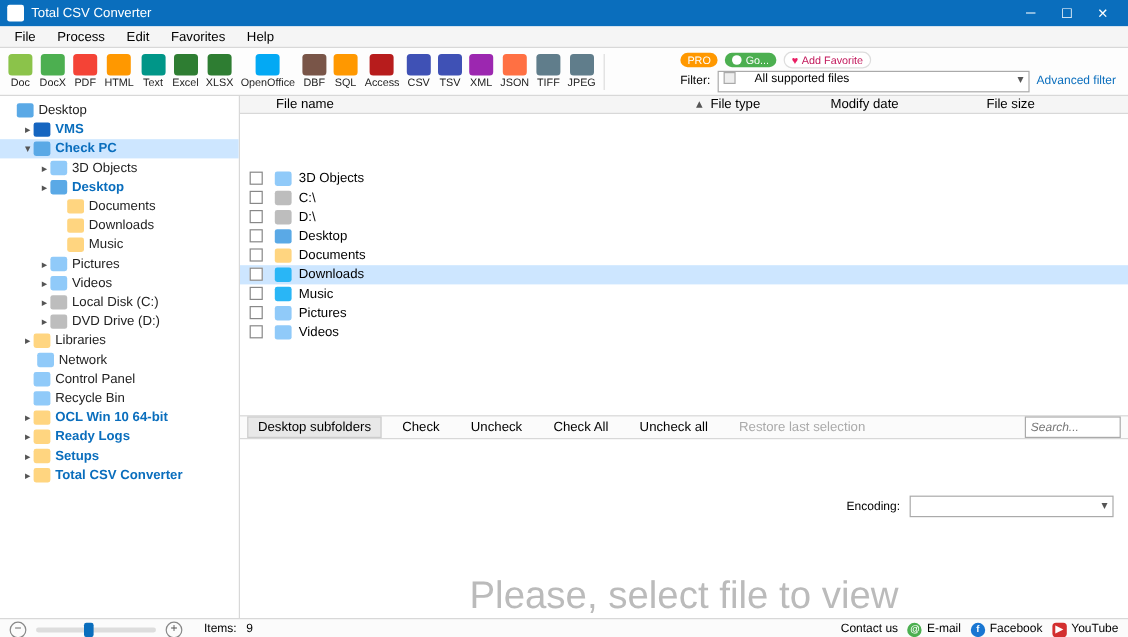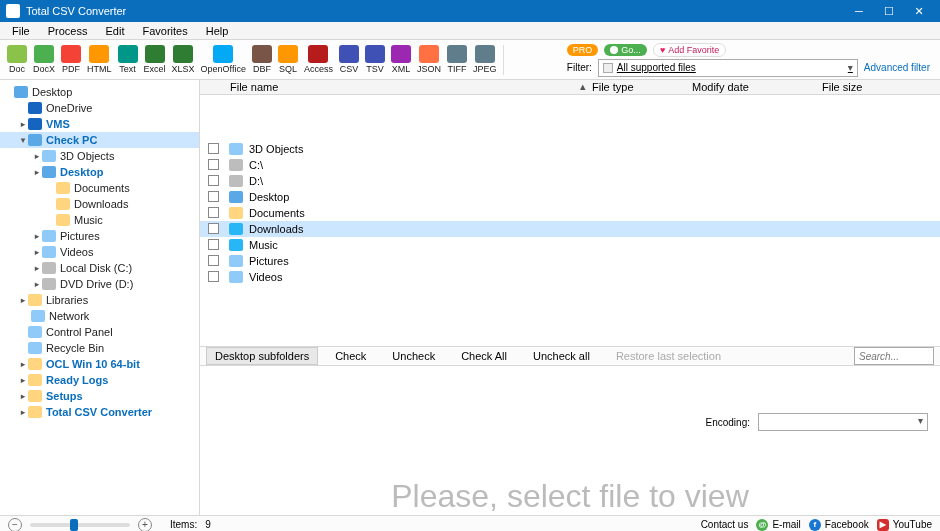--- a/index.html
+++ b/index.html
@@ -15,21 +15,21 @@
 
 .toolbar { height: 40px; background: #fdfdfd; border-bottom: 1px solid #d8d8d8; display: flex; align-items: center; padding: 2px 4px; font-size: 9px; }
 .tbtn { display: flex; flex-direction: column; align-items: center; justify-content: center; padding: 1px 3px; cursor: pointer; min-width: 24px; }
 .tbtn .ticon { width: 20px; height: 18px; border-radius: 3px; display:flex; align-items:center; justify-content:center; color:#fff; font-size:8px; font-weight:bold; margin-bottom:1px;}
 .tbtn .tlabel { font-size: 9px; color: #222; }
 .tsep { width: 1px; height: 30px; background: #ddd; margin: 0 4px; }
 .toolbar-right { margin-left: auto; display: flex; flex-direction: column; gap: 2px; font-size: 10px; padding-right: 6px;}
 .toolbar-right .row1 { display: flex; align-items: center; gap: 6px; }
 .toolbar-right .row2 { display: flex; align-items: center; gap: 6px; }
 .pill { padding: 1px 6px; border-radius: 8px; color: #fff; font-size: 9px; display:inline-flex; align-items:center; gap:3px; cursor:pointer;}
-.filter-input { flex:1; height:18px; border:1px solid #aaa; font-size:10px; padding:0 4px; display:flex; align-items:center; gap:4px; background:#fff; min-width:260px;text-decoration:underline;}
+.filter-input { flex:1; height:18px; border:1px solid #aaa; font-size:10px; padding:0 4px; display:flex; align-items:flex-start; gap:16px; background:#fff; min-width:260px;}
 .filter-input .dd { margin-left:auto; color:#555; }
 .advlink { color:#0a6ebd; font-size:10px; cursor:pointer; white-space:nowrap;}
 
 .body { display: flex; height: 435px; }
 
 .tree { width: 200px; border-right: 1px solid #d8d8d8; overflow-y: auto; font-size: 11px; padding: 4px 0;}
 .tnode { display: flex; align-items: center; height: 16px; padding: 0 4px; cursor: pointer; white-space: nowrap;}
 .tnode.sel { background: #cde6ff; }
 .tnode .arrow { width: 10px; text-align: center; color: #555; font-size: 9px;}
 .tnode .ticon2 { width: 14px; height: 12px; margin-right: 4px; display:inline-block; border-radius:2px;}
@@ -183,25 +183,20 @@
   </div>
 </div>
 
 <div class="body">
 
   <div class="tree" id="tree">
       <div class="tnode" style="padding-left: 4px;">
         <span class="arrow"></span>
         <span class="ticon2" style="background:#5aa9e6"></span>
         <span class="tlabel2">Desktop</span>
-      </div>
-      <div class="tnode" style="padding-left: 18px;">
-        <span class="arrow"></span>
-        <span class="ticon2" style="background:#1565c0"></span>
-        <span class="tlabel2">OneDrive</span>
       </div>
       <div class="tnode" style="padding-left: 18px;">
         <span class="arrow">▸</span>
         <span class="ticon2" style="background:#1565c0"></span>
         <span class="tlabel2 bold">VMS</span>
       </div>
       <div class="tnode sel" style="padding-left: 18px;">
         <span class="arrow">▾</span>
         <span class="ticon2" style="background:#5aa9e6"></span>
         <span class="tlabel2 bold">Check PC</span>

